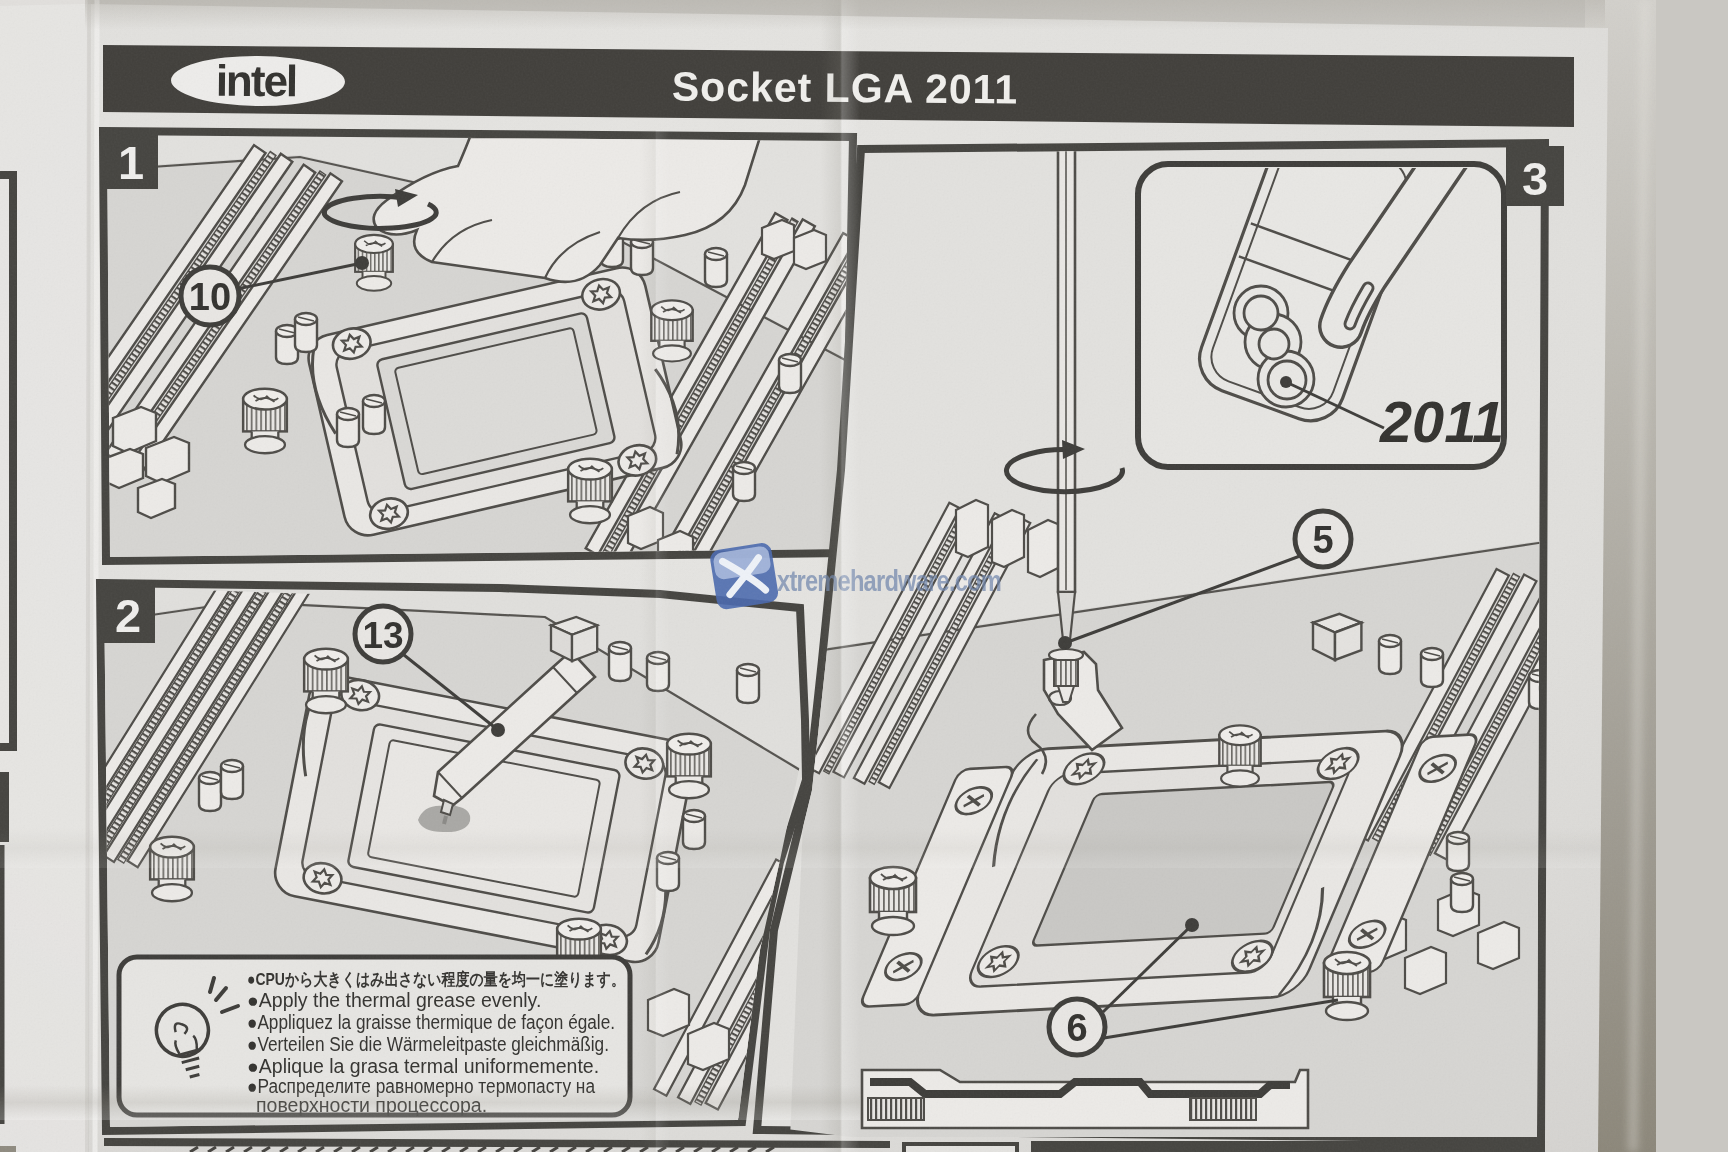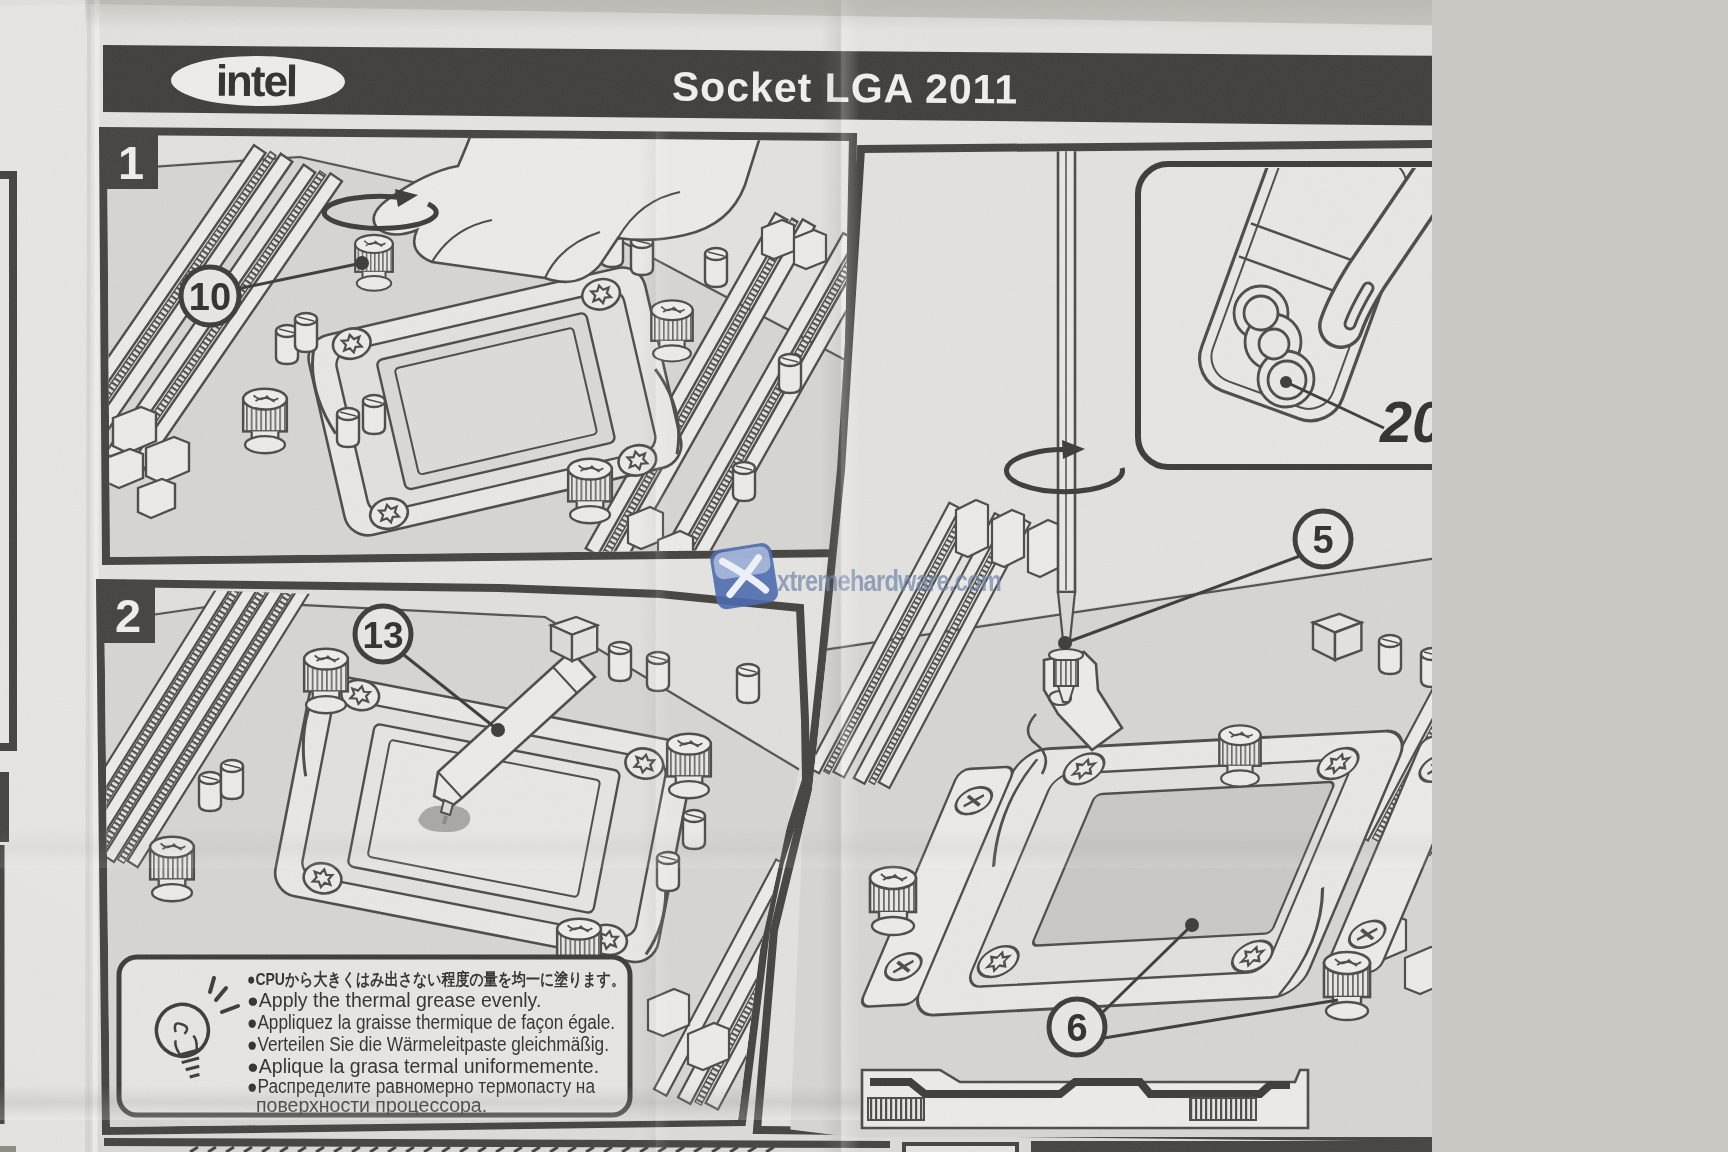--- a/index.html
+++ b/index.html
@@ -1,16 +1,16 @@
 <!DOCTYPE html>
 <html><head>
 <meta charset="utf-8">
 <style>
 html,body{margin:0;padding:0;background:#c9c7c2;}
-#stage{position:relative;width:1432px;height:1152px;overflow:hidden;font-family:"Liberation Sans",sans-serif;}
+#stage{position:relative;width:1656px;height:1152px;overflow:hidden;font-family:"Liberation Sans",sans-serif;}
 text{font-family:"Liberation Sans",sans-serif;}
 </style>
 </head>
 <body>
 <div id="stage">
 <svg width="1728" height="1152" viewBox="0 0 1728 1152">
 <defs>
   <linearGradient id="bgRight" x1="0" y1="0" x2="0" y2="1">
     <stop offset="0" stop-color="#d2d0cb"></stop>
     <stop offset="0.4" stop-color="#b6b3ab"></stop>

